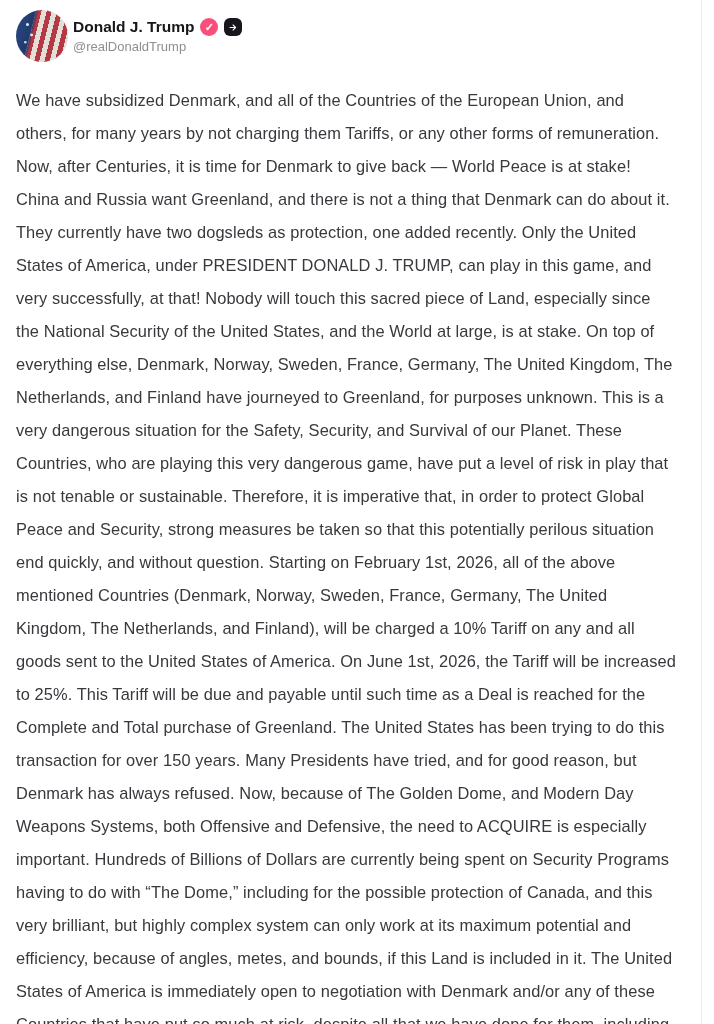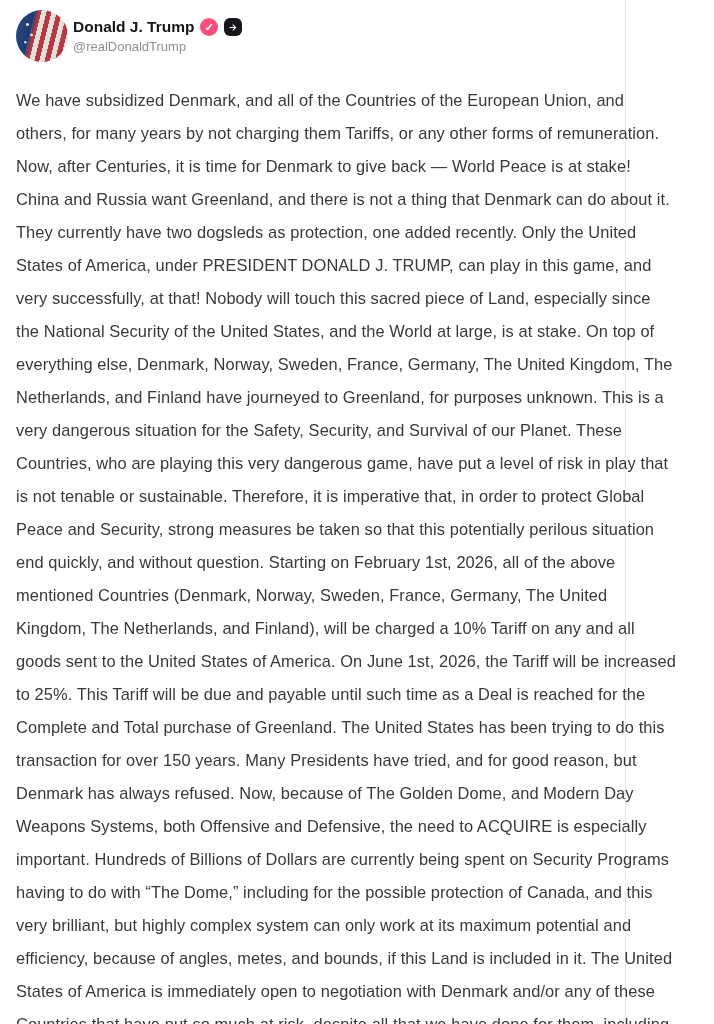--- a/index.html
+++ b/index.html
@@ -2,21 +2,21 @@
 <html><head>
 <meta charset="utf-8">
 <style>
   html,body{margin:0;padding:0;}
   body{
     width:714px;height:1024px;background:#ffffff;
     font-family:"Liberation Sans", sans-serif;
     color:#343439;overflow:hidden;
   }
   .card{
-    width:626px;height:1024px;box-sizing:border-box;
+    width:702px;height:1024px;box-sizing:border-box;
     border-right:1px solid #ebebee;background:#ffffff;
   }
   
   .header{display:flex;align-items:center;gap:5px;padding:10px 16px 0 16px;}
   .avatar{
     width:52px;height:52px;border-radius:50%;flex:0 0 auto;cursor:pointer;
     background:
       radial-gradient(circle at 22% 28%, rgba(255,255,255,.85) 1.1px, rgba(255,255,255,0) 1.8px),
       radial-gradient(circle at 30% 48%, rgba(255,255,255,.8) 1.1px, rgba(255,255,255,0) 1.8px),
       radial-gradient(circle at 18% 62%, rgba(255,255,255,.75) 1px, rgba(255,255,255,0) 1.6px),

